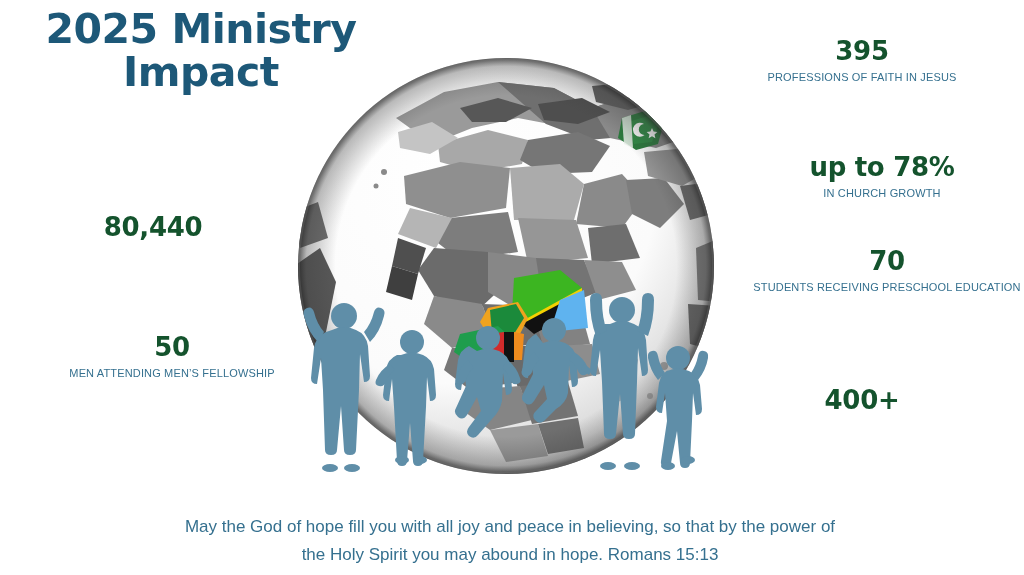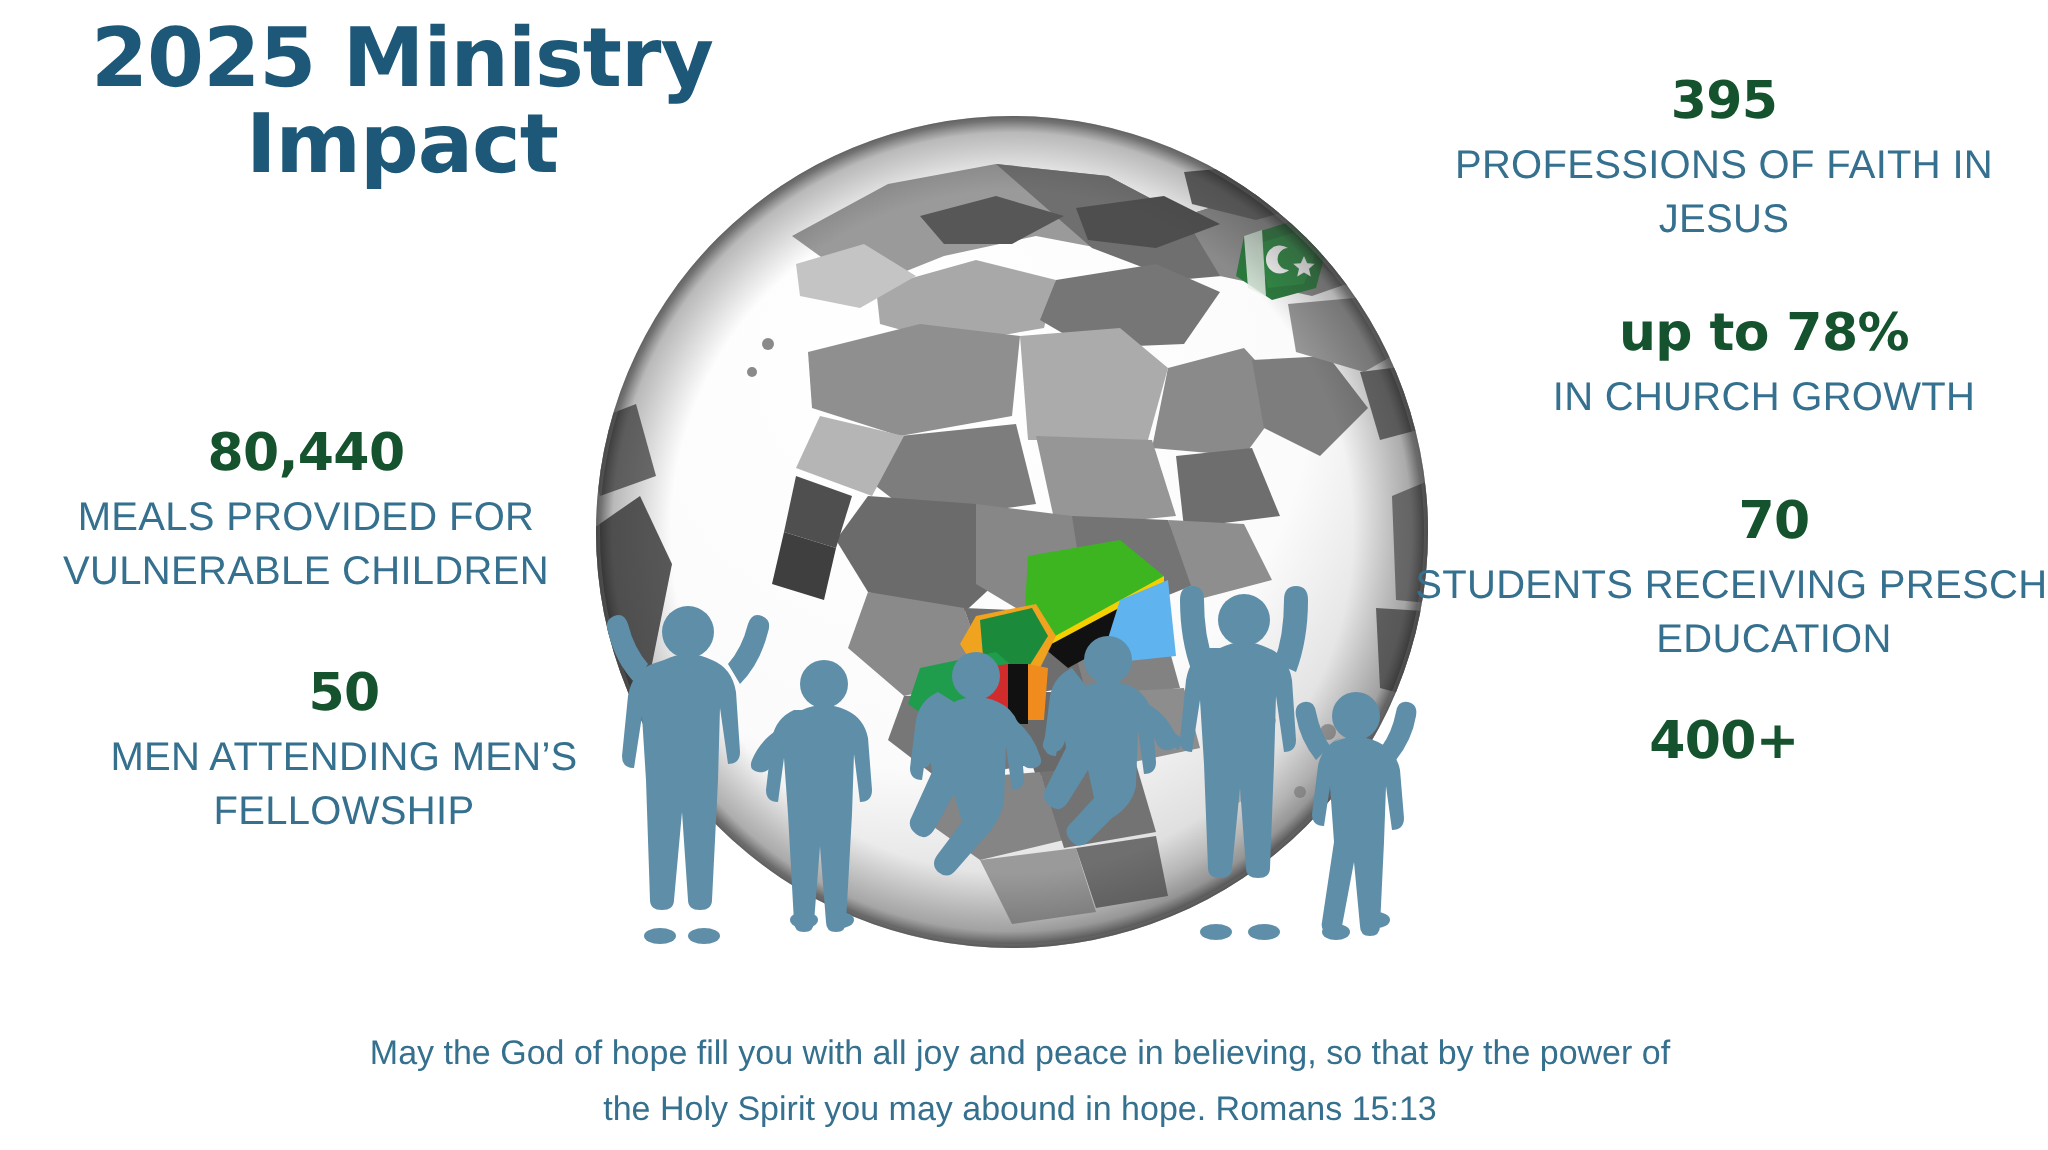--- a/index.html
+++ b/index.html
@@ -44,32 +44,32 @@
     font-weight: bold;
     font-size: 26px;
     line-height: 1.18;
     letter-spacing: -0.3px;
     color: #14532d;
     white-space: nowrap;
   }
   .stat-label {
     font-family: "Liberation Sans", sans-serif;
     font-weight: normal;
-    font-size: 20px;
+    font-size: 11px;
     line-height: 1.35;
     letter-spacing: 0.15px;
     color: #35708f;
     margin-top: 3px;
   }
 
   
   .stat-faith      { left: 700px; top: 36px;  width: 324px; }
   .stat-growth     { left: 740px; top: 152px; width: 284px; }
   .stat-preschool  { left: 698px; top: 246px; width: 378px; }
-  .stat-bibles     { left: 700px; top: 356px; width: 324px; text-align: center; }
+  .stat-bibles     { left: 700px; top: 385px; width: 324px; text-align: center; }
   .stat-meals      { left: 0px;   top: 212px; width: 306px; }
   .stat-fellowship { left: 0px;   top: 332px; width: 306px; margin-left: 19px; }
 
   
   .verse {
     position: absolute;
     left: 182px;
     top: 513px;
     width: 656px;
     text-align: center;
@@ -291,21 +291,20 @@
     <div class="stat-value">70</div>
     <div class="stat-label">STUDENTS RECEIVING PRESCHOOL EDUCATION</div>
   </div>
 
   <div class="stat stat-bibles">
     <div class="stat-value">400+</div>
   </div>
 
   <div class="stat stat-meals">
     <div class="stat-value">80,440</div>
-    <div class="stat-label">MEALS PROVIDED FOR VULNERABLE CHILDREN</div>
   </div>
 
   <div class="stat stat-fellowship">
     <div class="stat-value">50</div>
     <div class="stat-label">MEN ATTENDING MEN’S FELLOWSHIP</div>
   </div>
 
   <div class="verse">May the God of hope fill you with all joy and peace in believing, so that by the power of the Holy Spirit you may abound in hope. Romans 15:13</div>
 
 </div>

